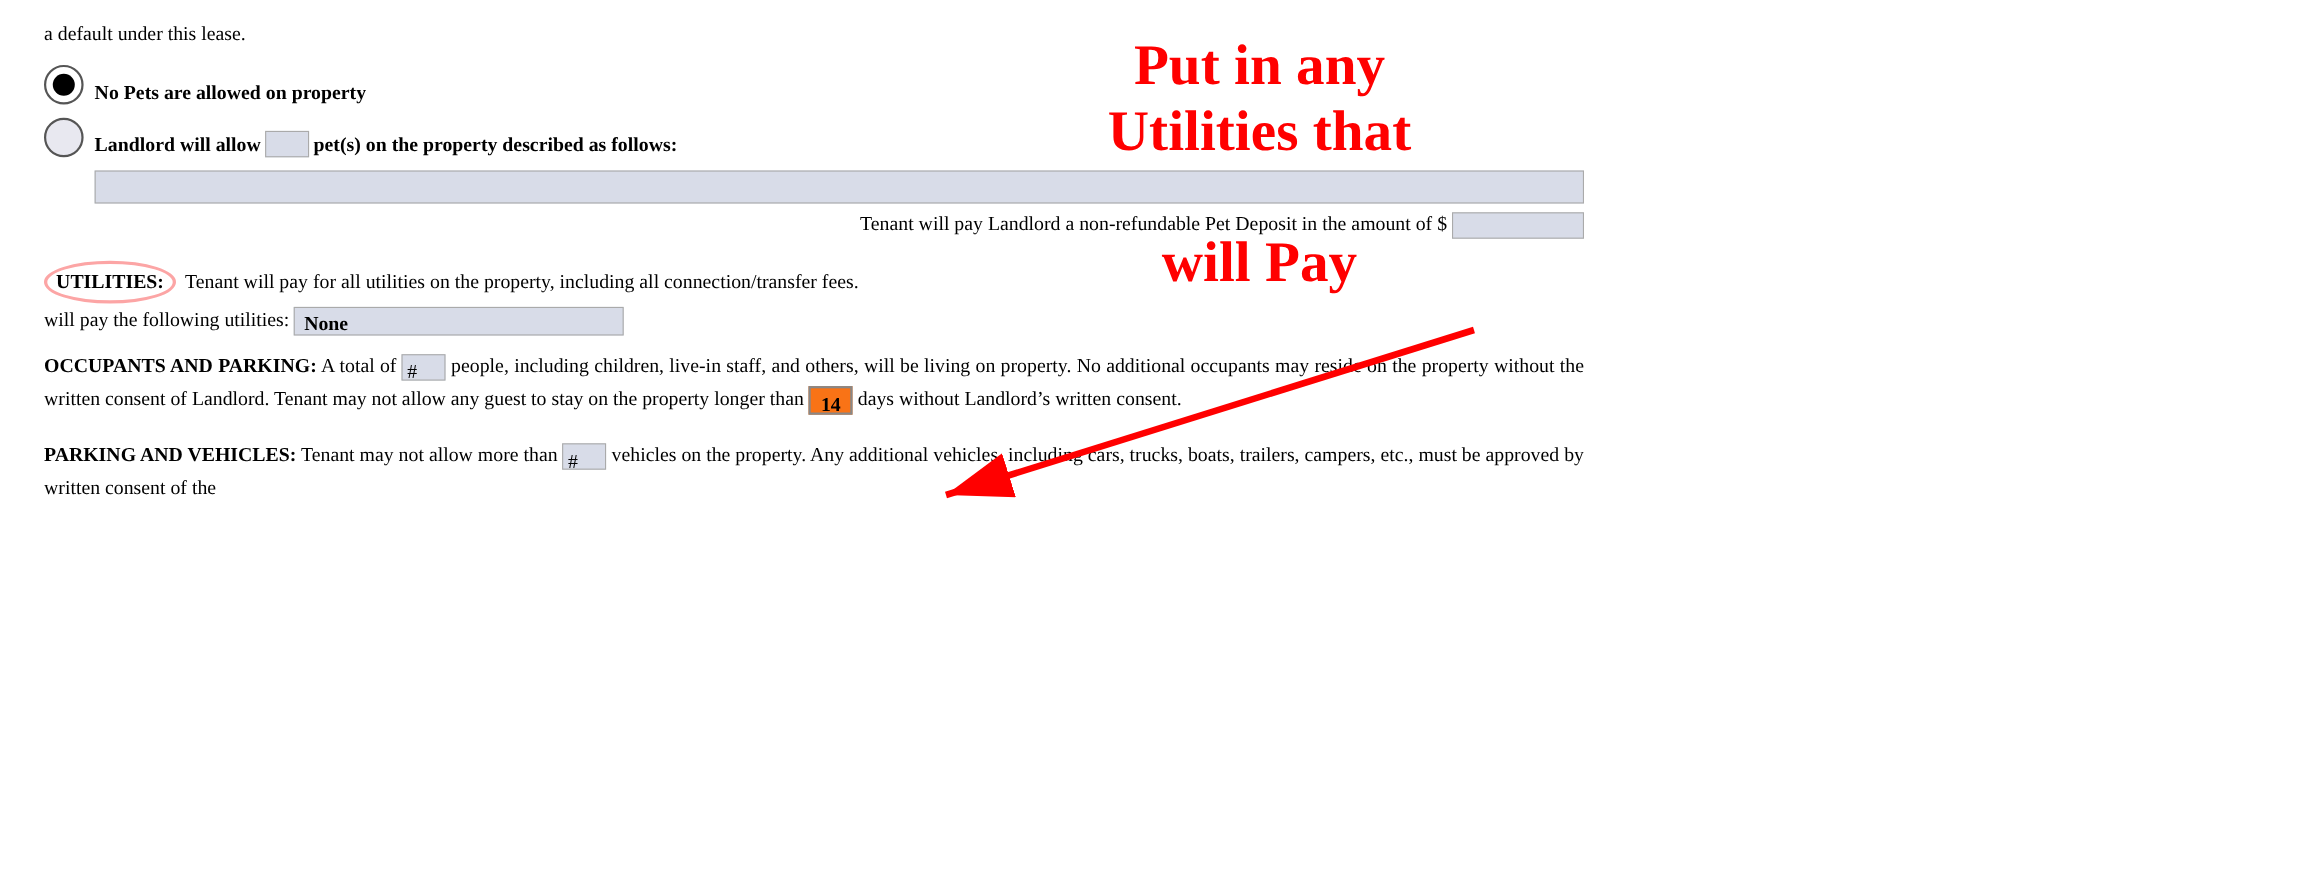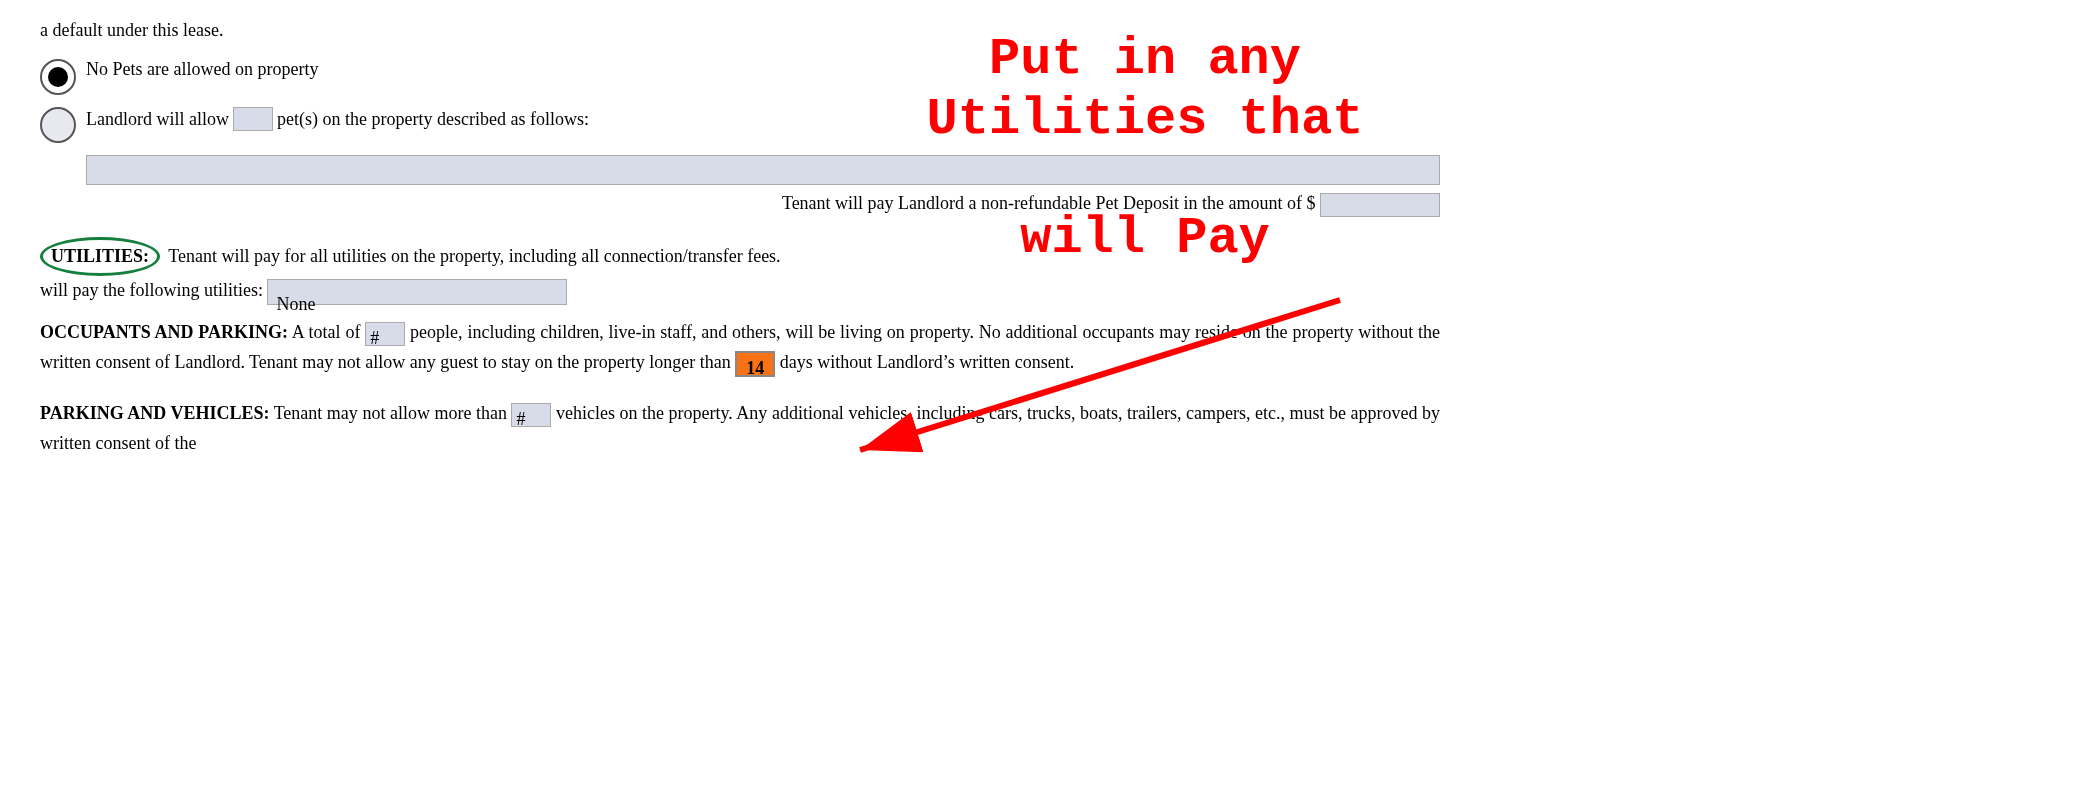--- a/index.html
+++ b/index.html
@@ -22,22 +22,23 @@
       margin-bottom: 18px;
       font-size: 18px;
     }
 
     .radio-group {
       margin-bottom: 10px;
     }
 
     .radio-option {
       display: flex;
-      align-items: flex-start;
+      align-items: flex-end;
       margin-bottom: 12px;
+      font-weight: bold;
     }
 
     .radio-circle {
       width: 36px;
       height: 36px;
       border-radius: 50%;
       border: 2.5px solid #555;
       display: flex;
       align-items: center;
       justify-content: center;
@@ -102,35 +103,35 @@
       font-size: 18px;
       line-height: 1.6;
     }
 
     .utilities-label {
       font-weight: bold;
     }
 
     .utilities-circle {
       display: inline-block;
-      border: 3px solid #15803d;
+      border: 3px solid #fca5a5;
       border-radius: 50%;
       padding: 2px 8px;
       margin-right: 4px;
     }
 
     .utilities-value-box {
       display: inline-block;
       background: #d8dce8;
       border: 1px solid #aaa;
       min-width: 300px;
       height: 26px;
       vertical-align: middle;
-      padding: 10px 8px;
-      font-weight: normal;
+      padding: 0 8px;
+      font-weight: bold;
     }
 
     .section-occupants {
       margin-bottom: 20px;
       font-size: 18px;
       line-height: 1.7;
       text-align: justify;
     }
 
     .section-parking {
@@ -139,21 +140,21 @@
       text-align: justify;
     }
 
     .annotation {
       position: absolute;
       top: 10px;
       right: 20px;
       color: red;
       font-size: 52px;
       font-weight: bold;
-      font-family: Liberation Mono, monospace;
+      font-family: Liberation Serif, serif;
       text-align: center;
       line-height: 1.15;
       width: 550px;
     }
 
     .arrow-container {
       position: absolute;
       top: 0;
       left: 0;
       width: 100%;

